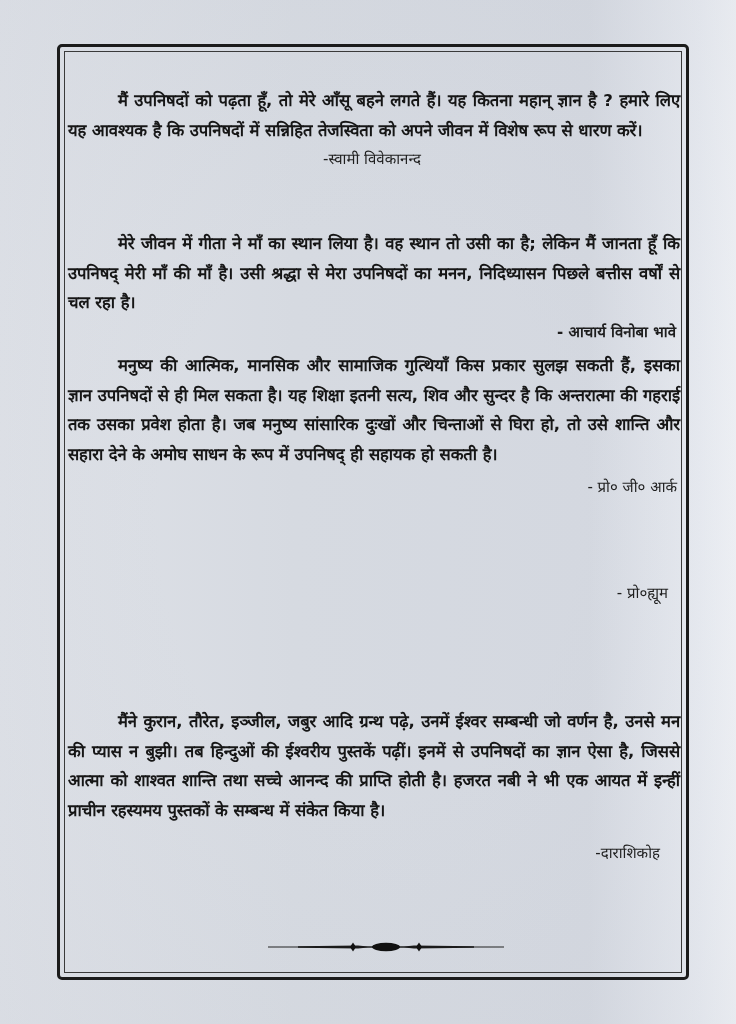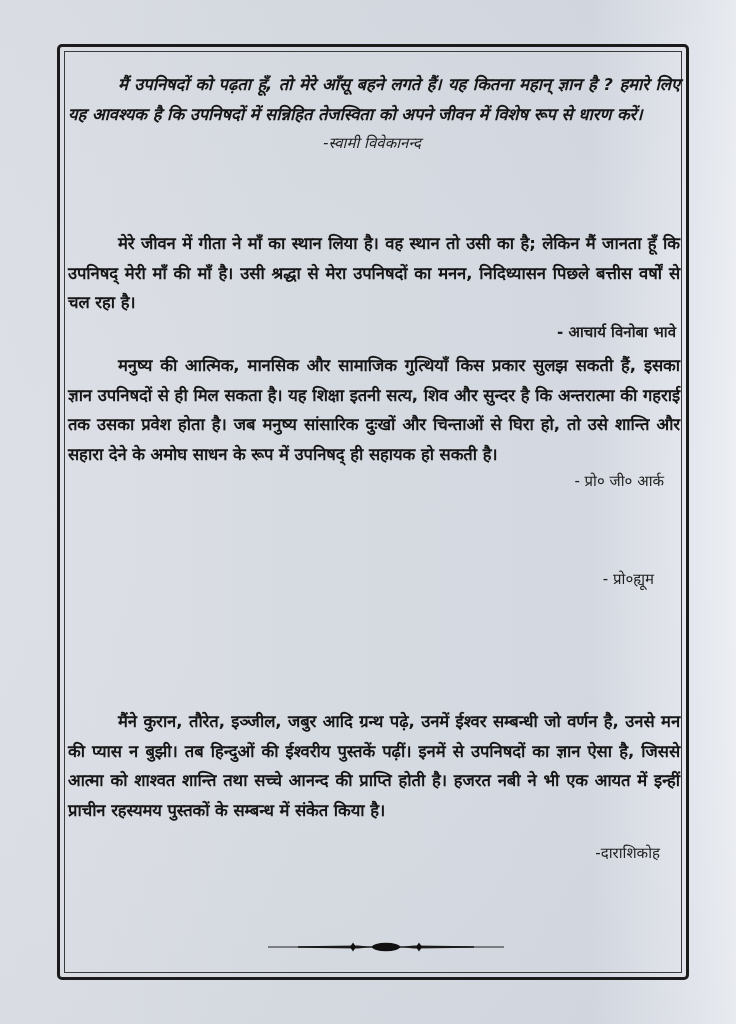--- a/index.html
+++ b/index.html
@@ -81,37 +81,37 @@
 <body>
 
 <div class="page-shade"></div>
 
 <div class="frame-outer">
   <div class="frame-inner"></div>
 </div>
 
 <div class="content">
 
-  <div class="quote-block" style="top:0px;font-style:italic;">
+  <div class="quote-block" style="top:16px;">
     <p class="quote-text">मैं उपनिषदों को पढ़ता हूँ, तो मेरे आँसू बहने लगते हैं। यह कितना महान् ज्ञान है ? हमारे लिए यह आवश्यक है कि उपनिषदों में सन्निहित तेजस्विता को अपने जीवन में विशेष रूप से धारण करें।</p>
     <p class="attribution" style="margin-top:2px;padding-right:4px;text-align:center;">-स्वामी विवेकानन्द</p>
   </div>
 
   <div class="quote-block" style="top:159px;">
     <p class="quote-text">मेरे जीवन में गीता ने माँ का स्थान लिया है। वह स्थान तो उसी का है; लेकिन मैं जानता हूँ कि उपनिषद् मेरी माँ की माँ है। उसी श्रद्धा से मेरा उपनिषदों का मनन, निदिध्यासन पिछले बत्तीस वर्षों से चल रहा है।</p>
     <p class="attribution" style="margin-top:2px;padding-right:4px;font-weight:bold;">- आचार्य विनोबा भावे</p>
   </div>
 
   <div class="quote-block" style="top:281px;">
     <p class="quote-text">मनुष्य की आत्मिक, मानसिक और  सामाजिक गुत्थियाँ किस प्रकार सुलझ सकती हैं, इसका ज्ञान उपनिषदों से ही मिल सकता है। यह शिक्षा इतनी सत्य, शिव और सुन्दर है कि अन्तरात्मा की गहराई तक उसका प्रवेश होता है। जब मनुष्य सांसारिक दुःखों और चिन्ताओं से घिरा हो, तो उसे शान्ति और सहारा देने के अमोघ साधन के रूप में उपनिषद् ही सहायक हो सकती है।</p>
-    <p class="attribution" style="margin-top:0;padding-right:16px;">- प्रो० जी० आर्क</p>
+    <p class="attribution" style="margin-top:6px;padding-right:3px;">- प्रो० जी० आर्क</p>
   </div>
 
   <div class="quote-block" style="top:497px;">
-    <p class="attribution" style="padding-right:26px;">- प्रो०ह्यूम</p>
+    <p class="attribution" style="margin-top:14px;padding-right:12px;">- प्रो०ह्यूम</p>
   </div>
 
   <div class="quote-block" style="top:637px;">
     <p class="quote-text">मैंने कुरान, तौरेत, इञ्जील, जबुर आदि ग्रन्थ पढ़े, उनमें ईश्वर सम्बन्धी जो वर्णन है, उनसे मन की प्यास न बुझी। तब हिन्दुओं की ईश्वरीय पुस्तकें पढ़ीं। इनमें से उपनिषदों का ज्ञान ऐसा है, जिससे आत्मा को शाश्वत शान्ति तथा सच्चे आनन्द की प्राप्ति होती है। हजरत नबी ने भी एक आयत में  इन्हीं प्राचीन रहस्यमय पुस्तकों के सम्बन्ध में संकेत किया है।</p>
     <p class="attribution" style="margin-top:16px;padding-right:20px;">-दाराशिकोह</p>
   </div>
 
 </div>
 
 <svg class="ornament" viewBox="0 0 236 14">

